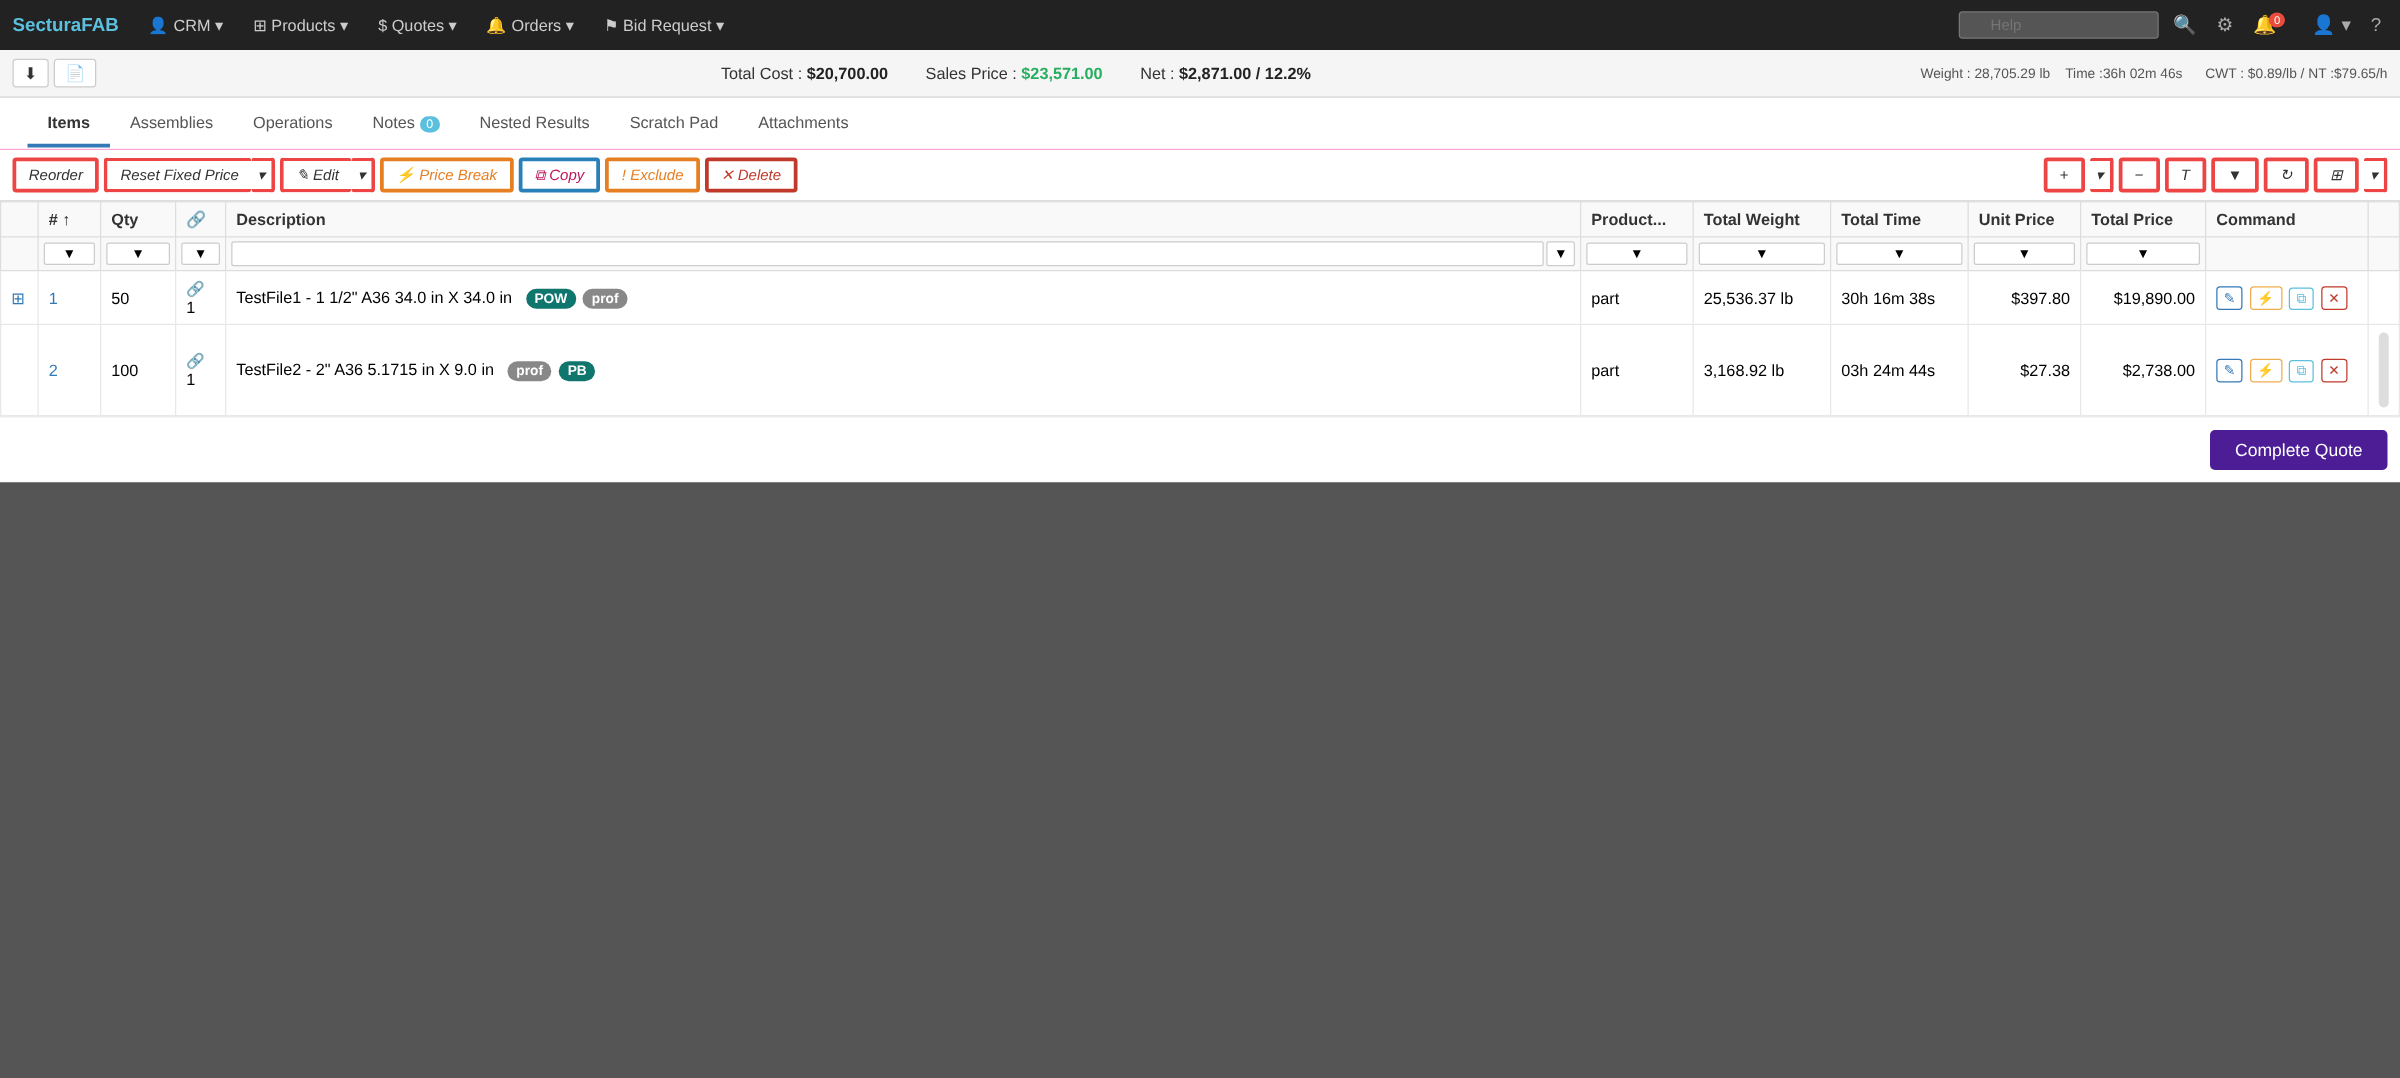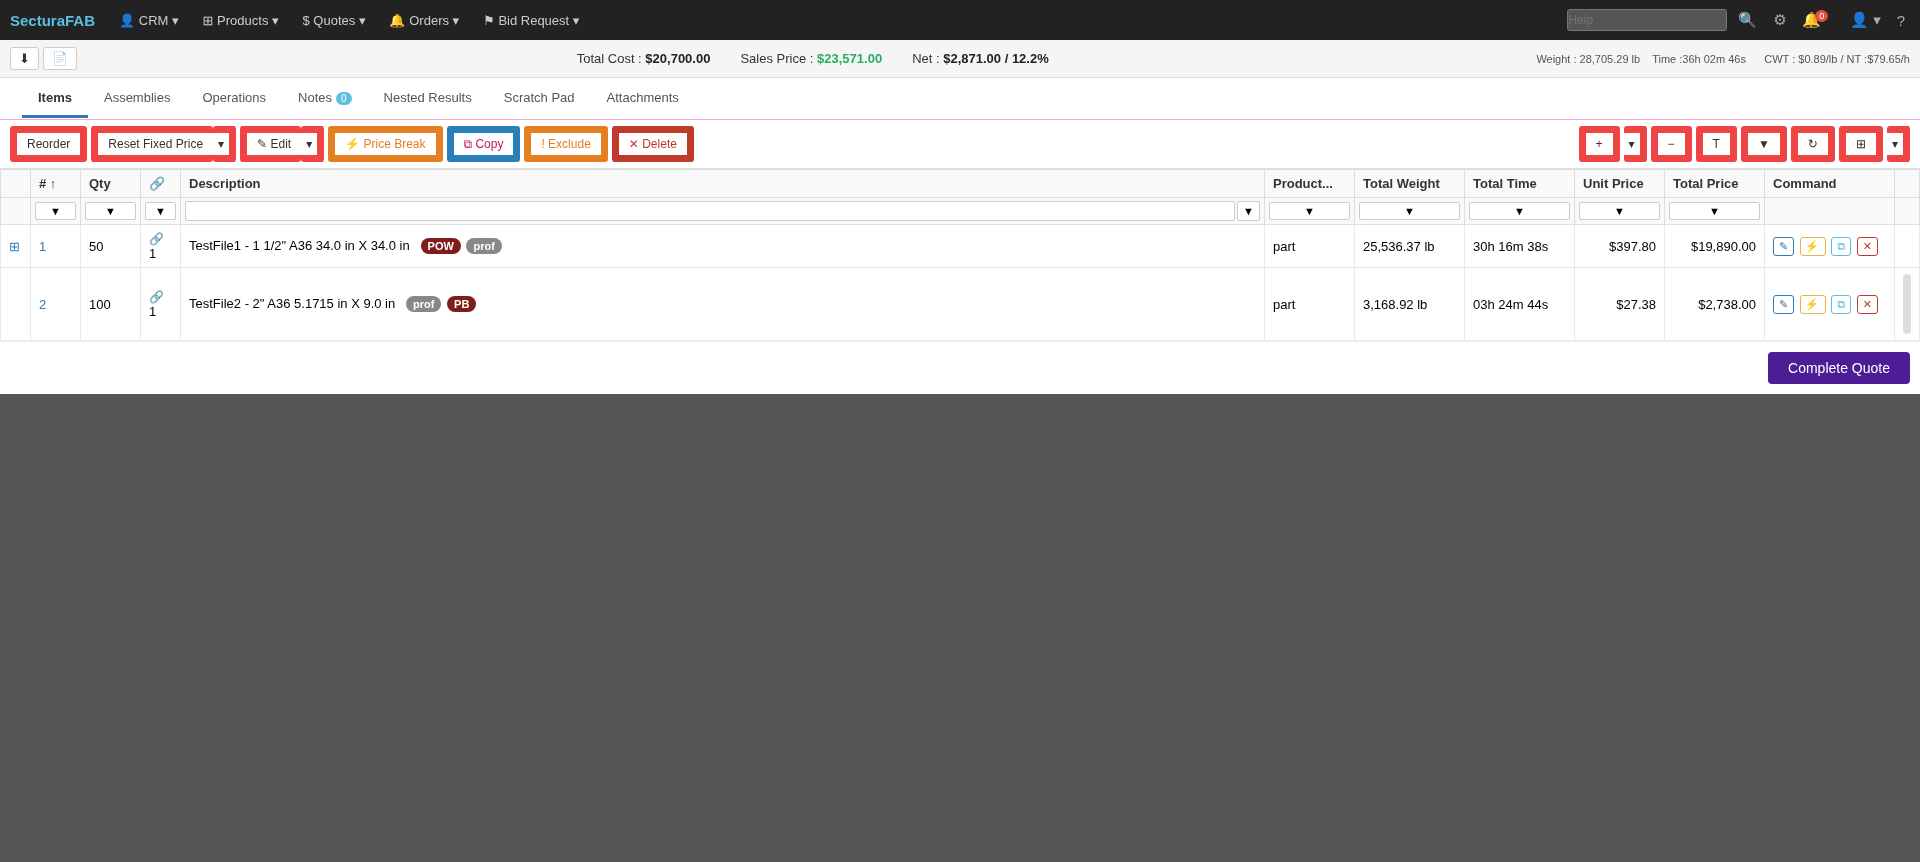--- a/index.html
+++ b/index.html
@@ -32,21 +32,21 @@
     .nav-spacer { flex: 1; }
     .navbar-right {
       display: flex;
       align-items: center;
       gap: 6px;
     }
     .help-input {
       background: #555;
       border: 1px solid #777;
       color: #ccc;
-      padding: 3px 0;
+      padding: 3px 24px;
       border-radius: 3px;
       width: 160px;
       font-size: 12px;
     }
     .nav-icon {
       color: #aaa;
       font-size: 15px;
       cursor: pointer;
       padding: 2px 5px;
     }
@@ -129,28 +129,29 @@
     
     .toolbar {
       background: #fff;
       border-bottom: 1px solid #ddd;
       padding: 6px 10px;
       display: flex;
       align-items: center;
       gap: 4px;
     }
     .btn {
-      border: 7px solid #ef4444;
+      border: 3px solid #ef4444;
       background: #fff;
       border-radius: 3px;
       padding: 4px 10px;
       cursor: pointer;
       font-size: 12px;
       color: #333;
       white-space: nowrap;
+      font-style: italic;
     }
     .btn-danger-outline { color: #c0392b; border-color: #c0392b; }
     .btn-warning-outline { color: #e67e22; border-color: #e67e22; }
     .btn-info-outline { color: #be185d; border-color: #2980b9; }
     .btn-split { padding: 4px 5px; border-left: none; }
     .btn-group { display: flex; }
     .btn-group .btn:not(:last-child) { border-right: none; }
     .toolbar-spacer { flex: 1; }
     .toolbar-right { display: flex; gap: 4px; }
 
@@ -208,21 +209,21 @@
     .row-num { color: #337ab7; cursor: pointer; }
     .tag {
       display: inline-block;
       border-radius: 10px;
       padding: 2px 7px;
       font-size: 11px;
       font-weight: bold;
       color: #fff;
       margin-right: 2px;
     }
-    .tag-dark { background: #7f1d1d; }
+    .tag-dark { background: #0f766e; }
     .tag-gray { background: #888; }
     .cmd-btn {
       background: none;
       border: 1px solid;
       border-radius: 3px;
       padding: 2px 5px;
       cursor: pointer;
       font-size: 11px;
       margin-right: 2px;
     }

